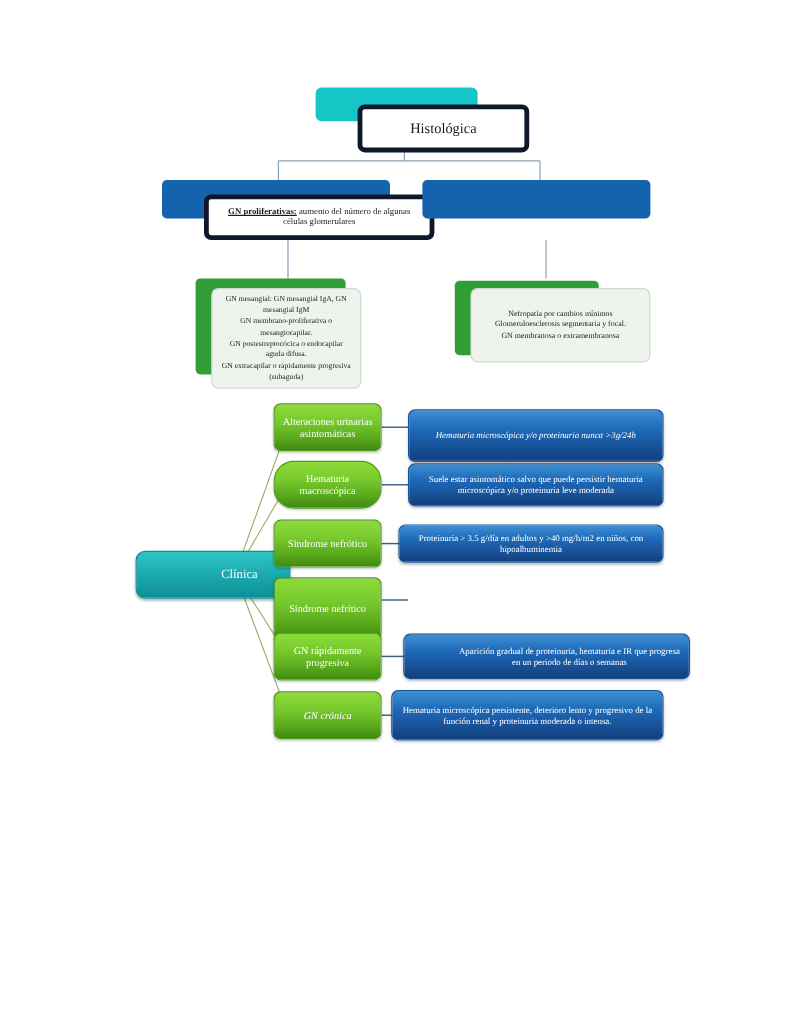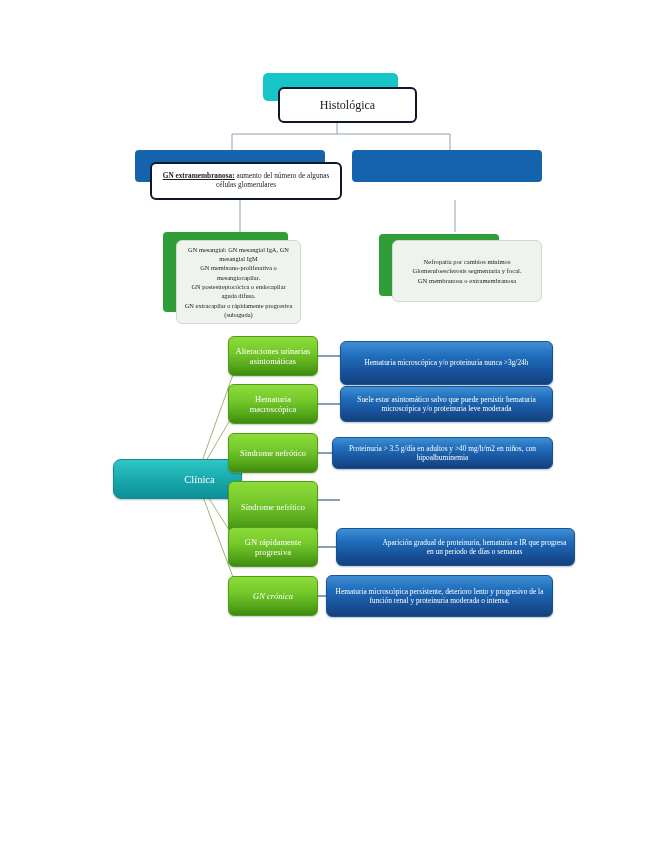--- a/index.html
+++ b/index.html
@@ -9,23 +9,24 @@
     position:relative;overflow:hidden;
   }
   #canvas{position:absolute;left:0;top:0;width:655px;height:848px;}
   svg#links{position:absolute;left:0;top:0;width:655px;height:848px;pointer-events:none;}
 
   
   .teal-shadow{
     position:absolute;background:#16c6c6;border-radius:5px;
   }
   .white-box{
-    position:absolute;background:#ffffff;border:2px solid #0f172a;border-radius:6px;
+    position:absolute;background:#ffffff;border:4px solid #0f172a;border-radius:6px;
     display:flex;align-items:center;justify-content:center;text-align:center;
     color:#1a1a1a;
+    margin-left:20px;
   }
   .blue-shadow{
     position:absolute;background:#1663ad;border-radius:4px;
   }
   .green-shadow{
     position:absolute;background:#2f9e36;border-radius:4px;
   }
   .pale-box{
     position:absolute;background:#eef3ee;border:1px solid #cfd9cf;border-radius:6px;
     display:flex;align-items:center;justify-content:center;text-align:center;
@@ -102,21 +103,21 @@
     <line x1="318" y1="547" x2="340" y2="547" stroke="#3a5f82" stroke-width="1.2"></line>
     <line x1="318" y1="596" x2="340" y2="596" stroke="#3a5f82" stroke-width="1.2"></line>
   </svg>
 
   <div class="teal-shadow" style="left:263px;top:73px;width:135px;height:28px;"></div>
   <div class="white-box t-hist" style="left:278px;top:87px;width:135px;height:32px;">Histológica</div>
 
   <div class="blue-shadow" style="left:135px;top:150px;width:190px;height:32px;"></div>
   <div class="white-box t-prolif" style="left:150px;top:162px;width:192px;height:38px;">
     <span>
-      <b><u>GN extramembranosa:</u></b><span> aumento del número de algunas células glomerulares</span>
+      <b><u>GN proliferativas:</u></b><span> aumento del número de algunas células glomerulares</span>
     </span>
   </div>
 
   <div class="green-shadow" style="left:163px;top:232px;width:125px;height:80px;"></div>
   <div class="pale-box t-list" style="left:176px;top:240px;width:125px;height:84px;">
     <span>
       <span>GN mesangial: GN mesangial IgA, GN mesangial IgM</span><br>
       <span>GN membrano-proliferativa o mesangiocapilar.</span><br>
       <span>GN postestreptocócica o endocapilar aguda difusa.</span><br>
       <span>GN extracapilar o rápidamente progresiva (subaguda)</span>
@@ -130,25 +131,25 @@
     <span>
       <span>Nefropatía por cambios mínimos</span><br>
       <span>Glomeruloesclerosis segmentaria y focal.</span><br>
       <span>GN membranosa o extramembranosa</span>
     </span>
   </div>
 
   <div class="clinica" style="left:113px;top:459px;width:83px;height:38px;">Clínica</div>
 
   <div class="greenbox" style="left:228px;top:336px;width:90px;height:40px;">Alteraciones urinarias asintomáticas</div>
-  <div class="greenbox" style="left:228px;top:384px;width:90px;height:40px;">Hematuria macroscópica</div>
+  <div class="greenbox" style="left:228px;top:384px;width:90px;height:40px;border-radius:17px;">Hematuria macroscópica</div>
   <div class="greenbox" style="left:228px;top:433px;width:90px;height:40px;">Síndrome nefrótico</div>
   <div class="greenbox" style="left:228px;top:481px;width:90px;height:53px;">Síndrome nefrítico</div>
   <div class="greenbox" style="left:228px;top:527px;width:90px;height:40px;">GN rápidamente progresiva</div>
   <div class="greenbox" style="left:228px;top:576px;width:90px;height:40px;font-style:italic;">GN crónica</div>
 
-  <div class="bluebox" style="left:340px;top:341px;width:213px;height:44px;">Hematuria microscópica y/o proteinuria nunca &gt;3g/24h</div>
+  <div class="bluebox" style="left:340px;top:341px;width:213px;height:44px;font-style:italic;">Hematuria microscópica y/o proteinuria nunca &gt;3g/24h</div>
   <div class="bluebox" style="left:340px;top:386px;width:213px;height:36px;">Suele estar asintomático salvo que puede persistir hematuria microscópica y/o proteinuria leve moderada</div>
   <div class="bluebox" style="left:332px;top:437px;width:221px;height:32px;">Proteinuria &gt; 3.5 g/día en adultos y &gt;40 mg/h/m2 en niños, con hipoalbuminemia</div>
   <div class="bluebox" style="left:336px;top:528px;width:239px;height:38px;padding-left:44px;">Aparición gradual de proteinuria, hematuria e IR que progresa en un periodo de días o semanas</div>
   <div class="bluebox" style="left:326px;top:575px;width:227px;height:42px;">Hematuria microscópica persistente, deterioro lento y progresivo de la función renal y proteinuria moderada o intensa.</div>
 
 </div>
 
 </body></html>

